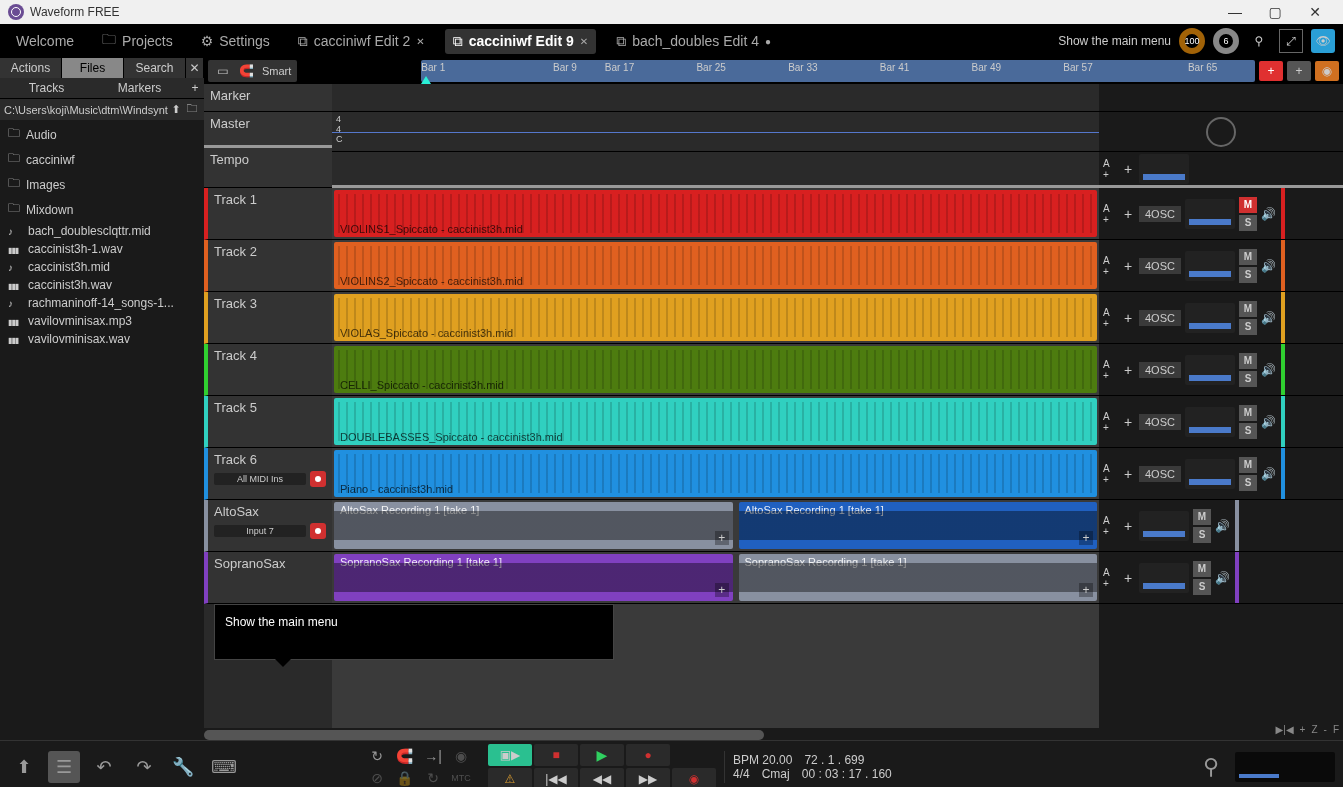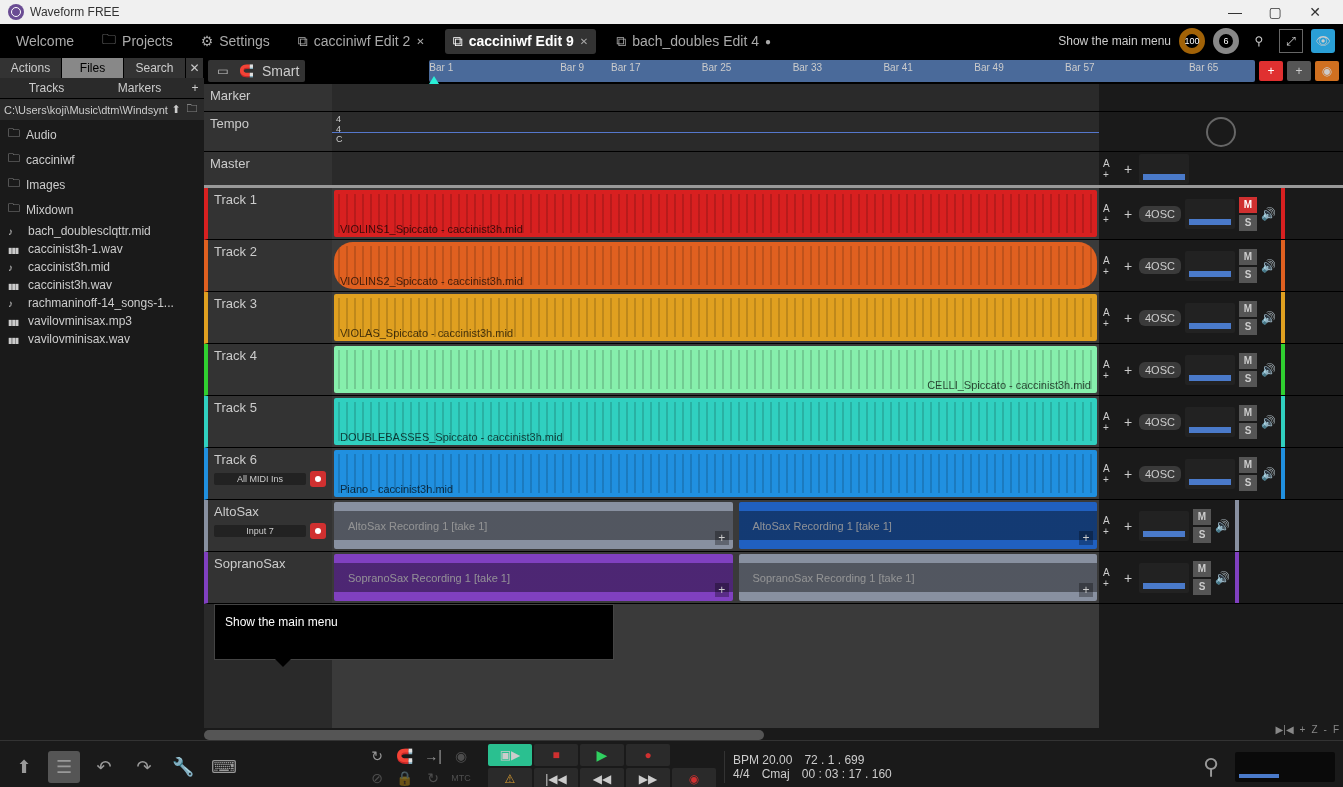--- a/index.html
+++ b/index.html
@@ -44,21 +44,21 @@
 .midi-icon { display: inline-block; width: 14px; }
 .midi-icon::before { content: '♪'; font-size: 10px; }
 
 
 .center { flex: 1; display: flex; flex-direction: column; background: #1a1a1a; position: relative; }
 
 
 .mini-toolbar { height: 26px; background: #000; display: flex; align-items: center; padding: 0 4px; gap: 4px; }
 .mini-left { display: flex; align-items: center; gap: 6px; background: #333; padding: 2px 6px; border-radius: 2px; }
 .mini-btn { width: 18px; height: 18px; display: flex; align-items: center; justify-content: center; cursor: pointer; }
-.smart-label { font-size: 14px; }
+.smart-label { font-size: 11px; }
 .timeline { flex: 1; height: 22px; background: #4a6a9a; margin-left: 120px; position: relative; display: flex; align-items: center; border-radius: 2px; }
 .bar-mark { position: absolute; font-size: 10px; color: #ccc; top: 2px; }
 .playhead-marker { position: absolute; left: 0; top: 16px; width: 0; height: 0; border-left: 5px solid transparent; border-right: 5px solid transparent; border-bottom: 8px solid #2aefd6; }
 .mini-right { display: flex; gap: 4px; }
 .add-btn { width: 24px; height: 20px; display: flex; align-items: center; justify-content: center; cursor: pointer; border-radius: 2px; }
 .add-red { background: #e03030; color: #fff; }
 .add-gray { background: #555; }
 .add-orange { background: #d07020; }
 
 
@@ -72,37 +72,37 @@
 .track-input { background: #222; font-size: 9px; padding: 1px 4px; border-radius: 2px; flex: 1; text-align: center; }
 .rec-dot { width: 16px; height: 16px; background: #d03030; border-radius: 3px; display: flex; align-items: center; justify-content: center; }
 .rec-dot::after { content: ''; width: 6px; height: 6px; background: #fff; border-radius: 50%; }
 
 .track-clips { flex: 1; position: relative; background: #3a3a3a; }
 .clip-row { height: 52px; border-bottom: 1px solid #000; position: relative; }
 .clip-row.marker-r { height: 28px; background: #2a2a2a; }
 .clip-row.tempo-r { height: 40px; background: #2a2a2a; }
 .clip-row.master-r { height: 36px; background: #2a2a2a; border-bottom: 3px solid #999; }
 .clip { position: absolute; top: 2px; bottom: 2px; left: 2px; right: 2px; border-radius: 2px; display: flex; align-items: flex-end; padding: 2px 6px; font-size: 11px; overflow: hidden; }
-.clip-half { position: absolute; top: 2px; bottom: 2px; border-radius: 2px; display: flex; align-items: center; padding: 2px 14px; font-size: 11px; overflow: hidden; }
+.clip-half { position: absolute; top: 2px; bottom: 2px; border-radius: 2px; display: flex; align-items: flex-start; padding: 2px 6px; font-size: 11px; overflow: hidden; }
 .clip-label { color: rgba(0,0,0,0.7); font-size: 11px; white-space: nowrap; }
 .clip-label.light { color: rgba(255,255,255,0.9); }
 .midi-notes { position: absolute; inset: 4px; opacity: 0.5; background-image: repeating-linear-gradient(90deg, rgba(0,0,0,0.3) 0 2px, transparent 2px 8px); }
 .waveform { position: absolute; inset: 0; opacity: 0.4; background: linear-gradient(to bottom, transparent 20%, currentColor 20%, currentColor 80%, transparent 80%); }
 .plus-badge { position: absolute; right: 4px; bottom: 4px; width: 14px; height: 14px; background: rgba(0,0,0,0.3); display: flex; align-items: center; justify-content: center; font-size: 12px; }
 .tempo-text { position: absolute; left: 4px; top: 2px; font-size: 9px; line-height: 10px; }
 .tempo-line { position: absolute; top: 50%; left: 0; right: 0; height: 1px; background: #5577cc; }
 
 .track-controls { width: 244px; background: #1a1a1a; }
 .ctrl-row { height: 52px; border-bottom: 1px solid #000; display: flex; align-items: center; padding: 0 4px; gap: 4px; }
 .ctrl-row.marker-c { height: 28px; }
 .ctrl-row.tempo-c { height: 40px; justify-content: center; }
 .ctrl-row.master-c { height: 36px; border-bottom: 3px solid #999; }
 .ctrl-a { font-size: 10px; width: 14px; line-height: 11px; }
 .ctrl-plus { font-size: 14px; cursor: pointer; width: 14px; text-align: center; }
-.plugin-box { background: #3a3a3a; padding: 2px 6px; font-size: 11px; border-radius: 6px; cursor: pointer; }
+.plugin-box { background: #3a3a3a; padding: 2px 6px; font-size: 11px; border-radius: 0; cursor: pointer; }
 .fader-box { width: 50px; height: 30px; background: #222; border-radius: 2px; position: relative; }
 .fader-fill { position: absolute; bottom: 4px; left: 4px; right: 4px; height: 6px; background: #4a7aca; }
 .ms-col { display: flex; flex-direction: column; gap: 2px; }
 .ms-btn { width: 18px; height: 16px; background: #555; display: flex; align-items: center; justify-content: center; font-size: 10px; font-weight: bold; cursor: pointer; }
 .ms-btn.mute-active { background: #d03030; color: #fff; }
 .spk-icon { width: 16px; cursor: pointer; }
 .color-strip { width: 4px; height: 100%; }
 .tempo-knob { width: 30px; height: 30px; border: 2px solid #666; border-radius: 50%; }
 
 
@@ -275,22 +275,22 @@
       <div class="mini-right">
         <div class="add-btn add-red">+</div>
         <div class="add-btn add-gray">+</div>
         <div class="add-btn add-orange">◉</div>
       </div>
     </div>
 
     <div class="track-area">
       <div class="track-headers">
         <div class="track-header marker-h"><span>Marker</span></div>
+        <div class="track-header master-h"><span>Master</span></div>
         <div class="track-header tempo-h"><span>Tempo</span></div>
-        <div class="track-header master-h"><span>Master</span></div>
         <div id="track-headers-list">
             <div class="track-header" style="border-left: 4px solid rgb(216, 32, 32);">
               <div>Track 1</div>
             </div>
             <div class="track-header" style="border-left: 4px solid rgb(224, 96, 32);">
               <div>Track 2</div>
             </div>
             <div class="track-header" style="border-left: 4px solid rgb(224, 160, 32);">
               <div>Track 3</div>
             </div>
@@ -330,33 +330,33 @@
         </div>
         <div class="clip-row master-r"></div>
         <div id="clip-rows-list">
             <div class="clip-row">
               <div class="clip" style="background: rgb(216, 32, 32);">
                 <div class="midi-notes"></div>
                 <div class="clip-label">VIOLINS1_Spiccato  - caccinist3h.mid</div>
               </div>
             </div>
             <div class="clip-row">
-              <div class="clip" style="background: rgb(224, 96, 32); border-radius: 19px;">
+              <div class="clip" style="background: rgb(224, 96, 32);">
                 <div class="midi-notes"></div>
                 <div class="clip-label">VIOLINS2_Spiccato  - caccinist3h.mid</div>
               </div>
             </div>
             <div class="clip-row">
               <div class="clip" style="background: rgb(224, 160, 32);">
                 <div class="midi-notes"></div>
                 <div class="clip-label">VIOLAS_Spiccato  - caccinist3h.mid</div>
               </div>
             </div>
             <div class="clip-row">
-              <div class="clip" style="background: #86efac; justify-content: flex-end;">
+              <div class="clip" style="background: #4d7c0f;">
                 <div class="midi-notes"></div>
                 <div class="clip-label">CELLI_Spiccato  - caccinist3h.mid</div>
               </div>
             </div>
             <div class="clip-row">
               <div class="clip" style="background: rgb(48, 208, 192);">
                 <div class="midi-notes"></div>
                 <div class="clip-label">DOUBLEBASSES_Spiccato  - caccinist3h.mid</div>
               </div>
             </div>

